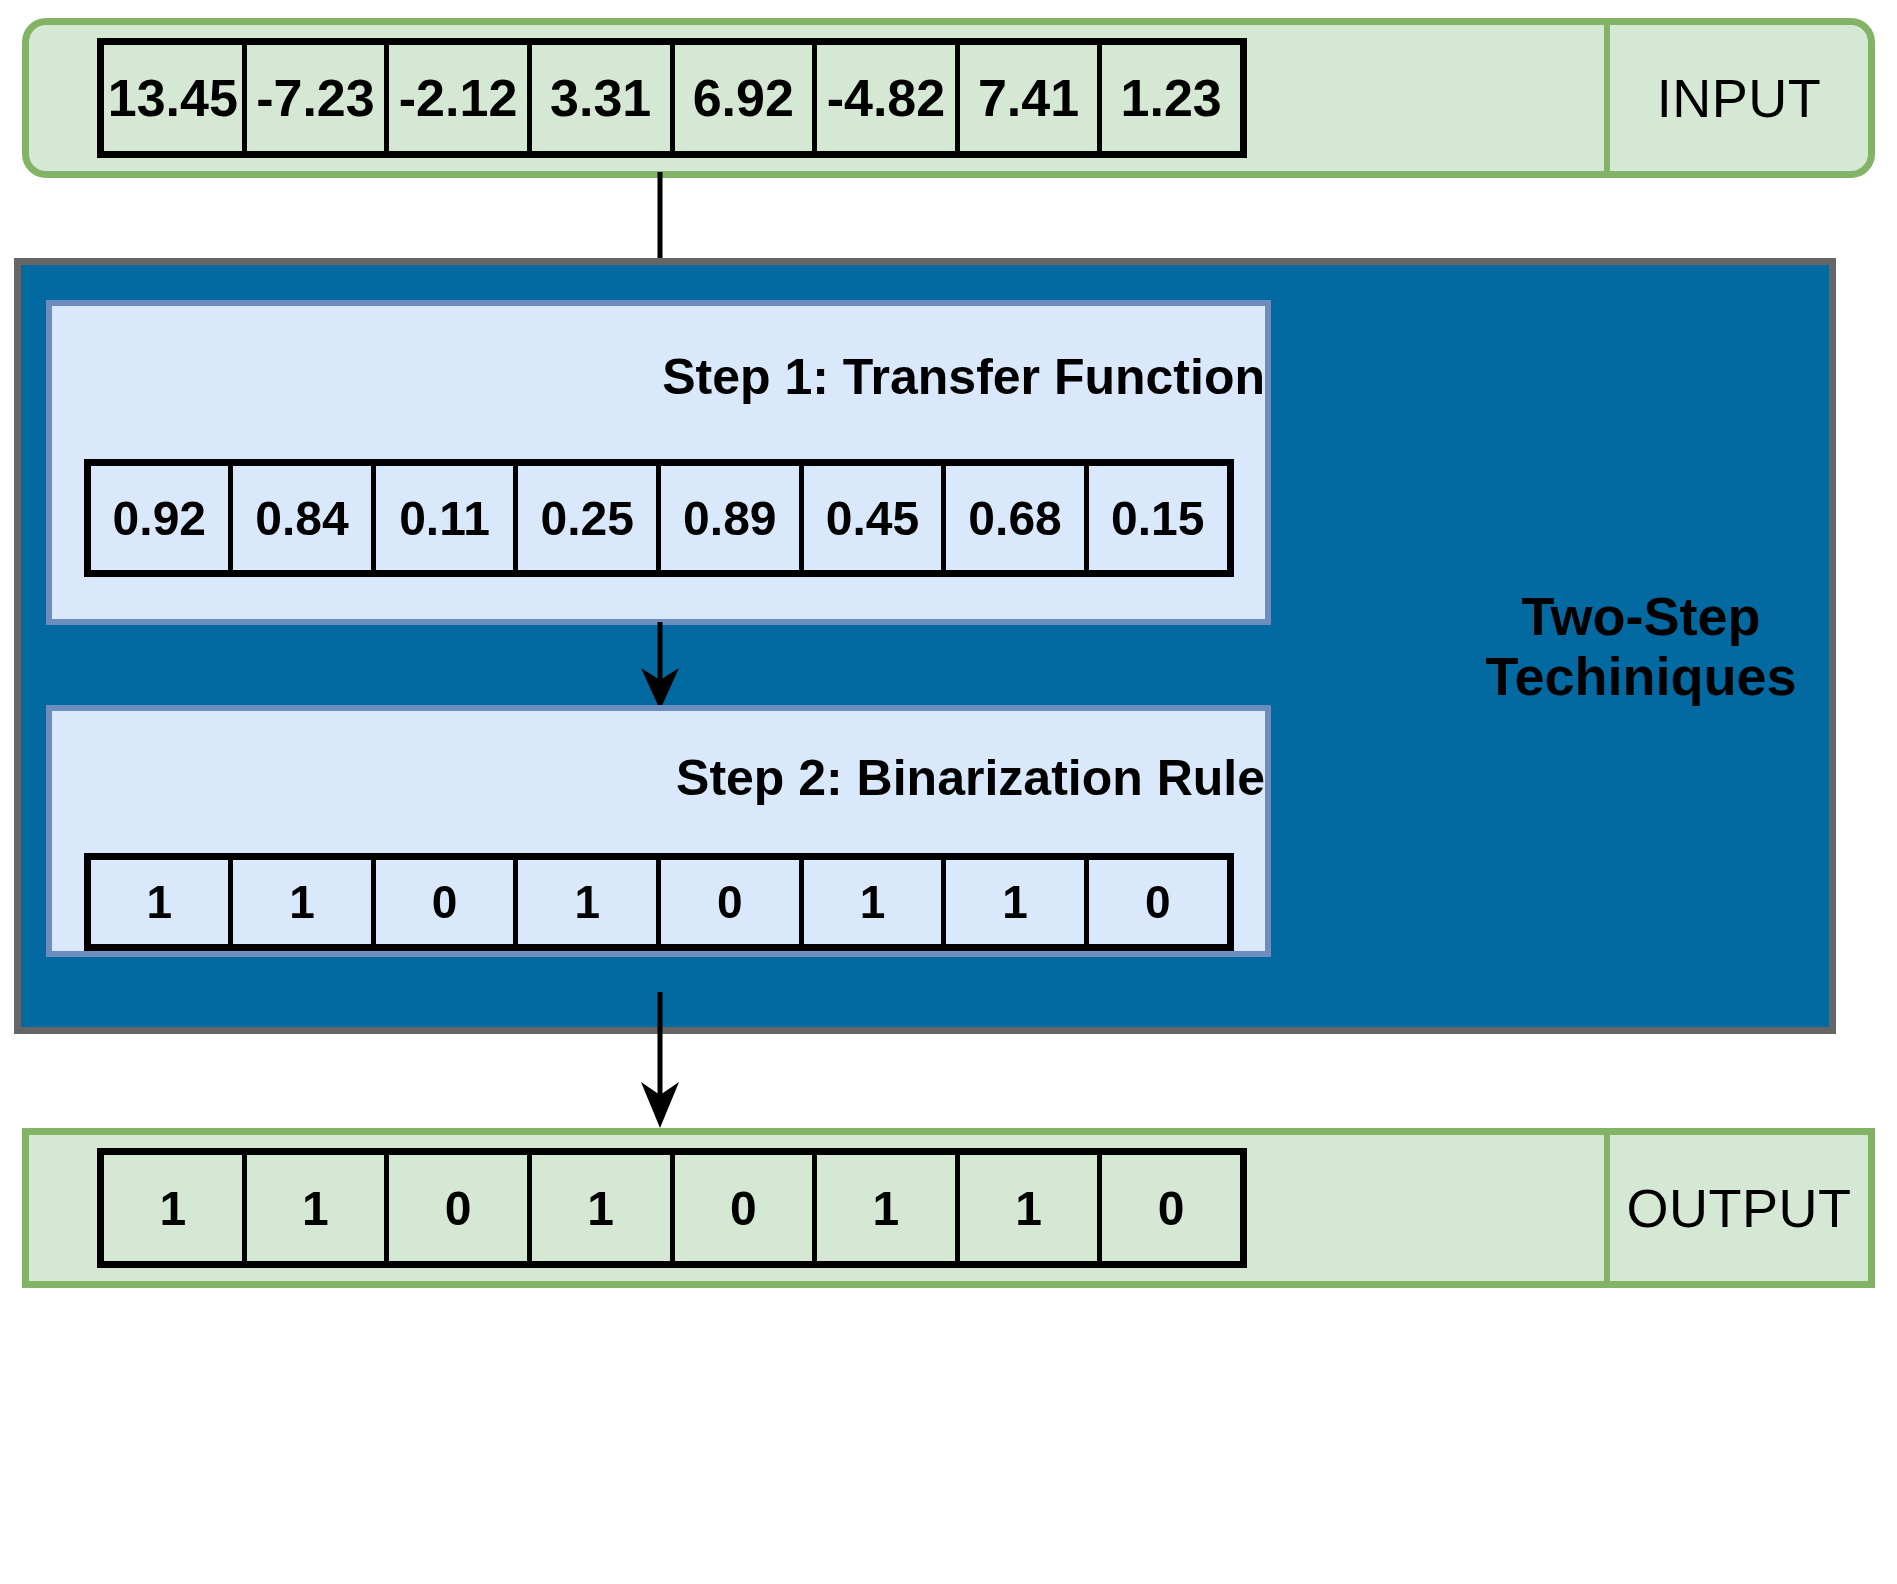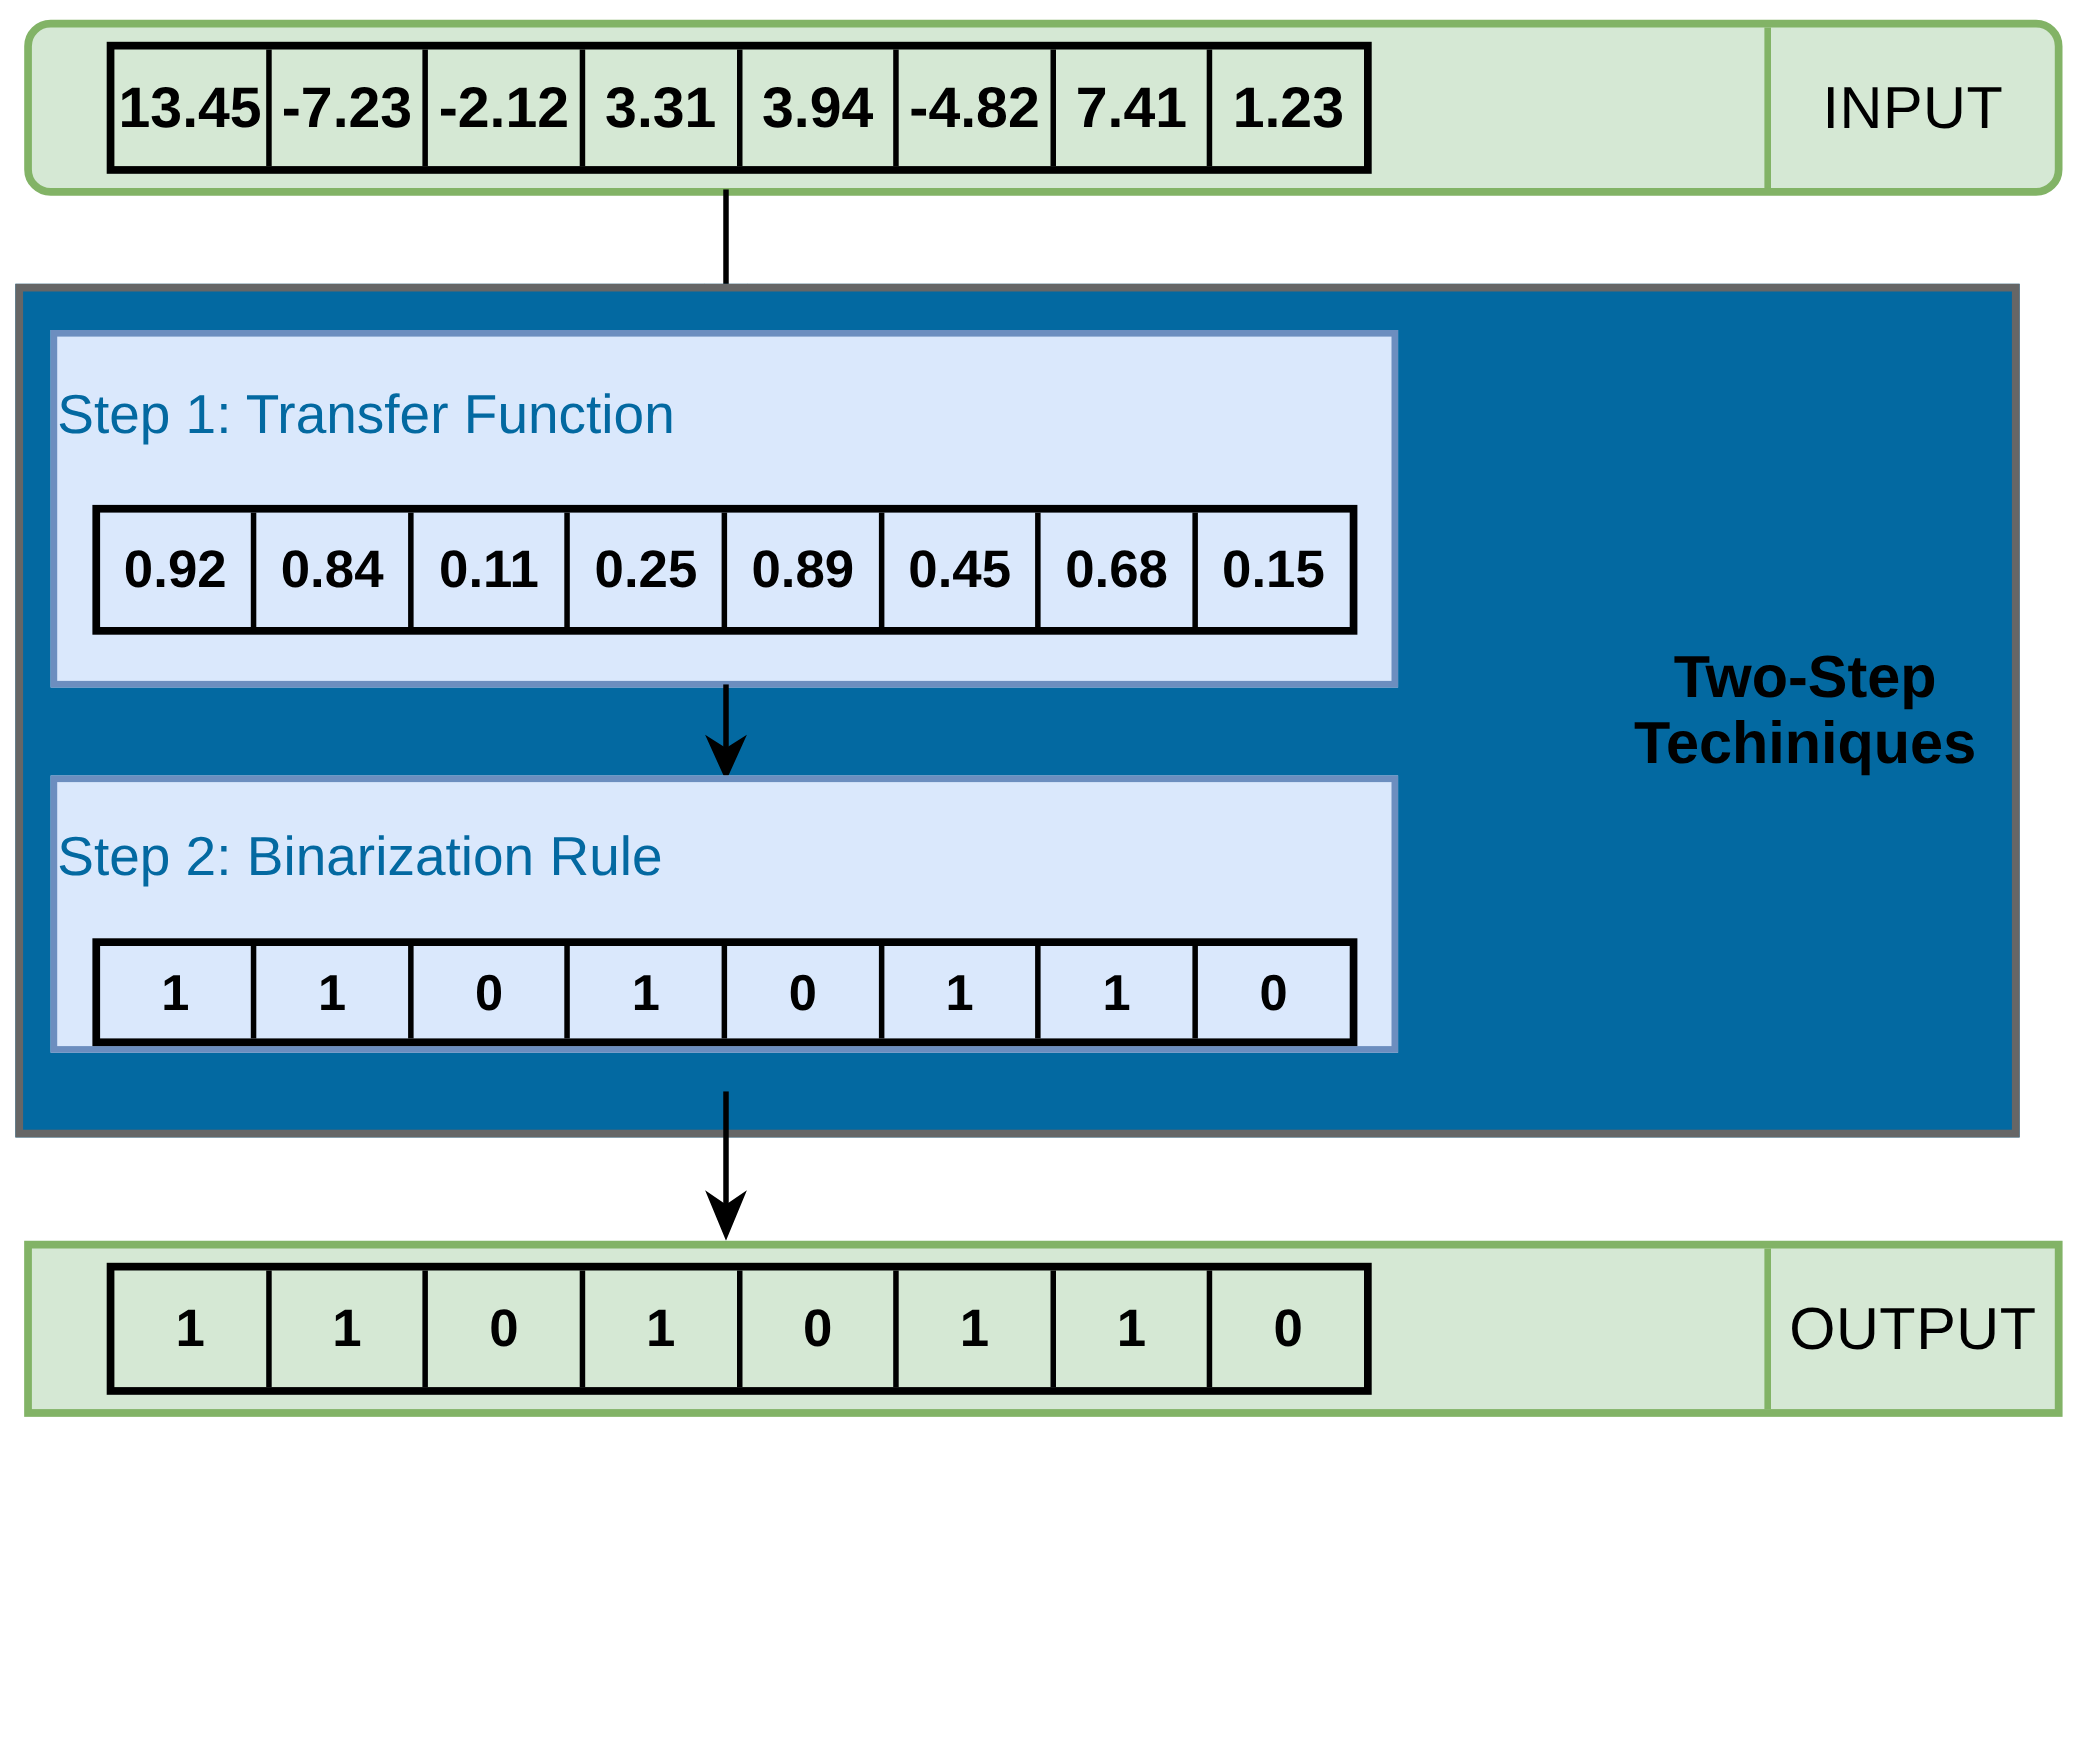--- a/index.html
+++ b/index.html
@@ -123,23 +123,23 @@
     position: absolute;
     box-sizing: border-box;
     background: #dae8fc;
     border: 6px solid #6c8ebf;
     display: flex;
     flex-direction: column;
     align-items: center;
   }
   .step-title {
     font-size: 50px;
-    font-weight: normal;
-    color: #0369a1;
-    text-align: left;
+    font-weight: bold;
+    color: #000000;
+    text-align: right;
     width: 100%;
   }
 
   
   .arrow {
     position: absolute;
     pointer-events: none;
   }
 </style>
 </head>
@@ -147,21 +147,21 @@
 
 <div class="canvas">
 
   <div class="band" style="left:22px; top:18px; width:1853px; height:160px;border-radius:24px;">
     <div class="band-cells">
       <div class="strip strip-io">
         <div class="cell">13.45</div>
         <div class="cell">-7.23</div>
         <div class="cell">-2.12</div>
         <div class="cell">3.31</div>
-        <div class="cell">3.94</div>
+        <div class="cell">6.92</div>
         <div class="cell">-4.82</div>
         <div class="cell">7.41</div>
         <div class="cell">1.23</div>
       </div>
     </div>
     <div class="band-label">INPUT</div>
   </div>
 
   <svg class="arrow" style="left:628px; top:172px; width:64px; height:135px;" viewBox="0 0 64 135">
     <line x1="32" y1="0" x2="32" y2="106" stroke="#000000" stroke-width="5"></line>

